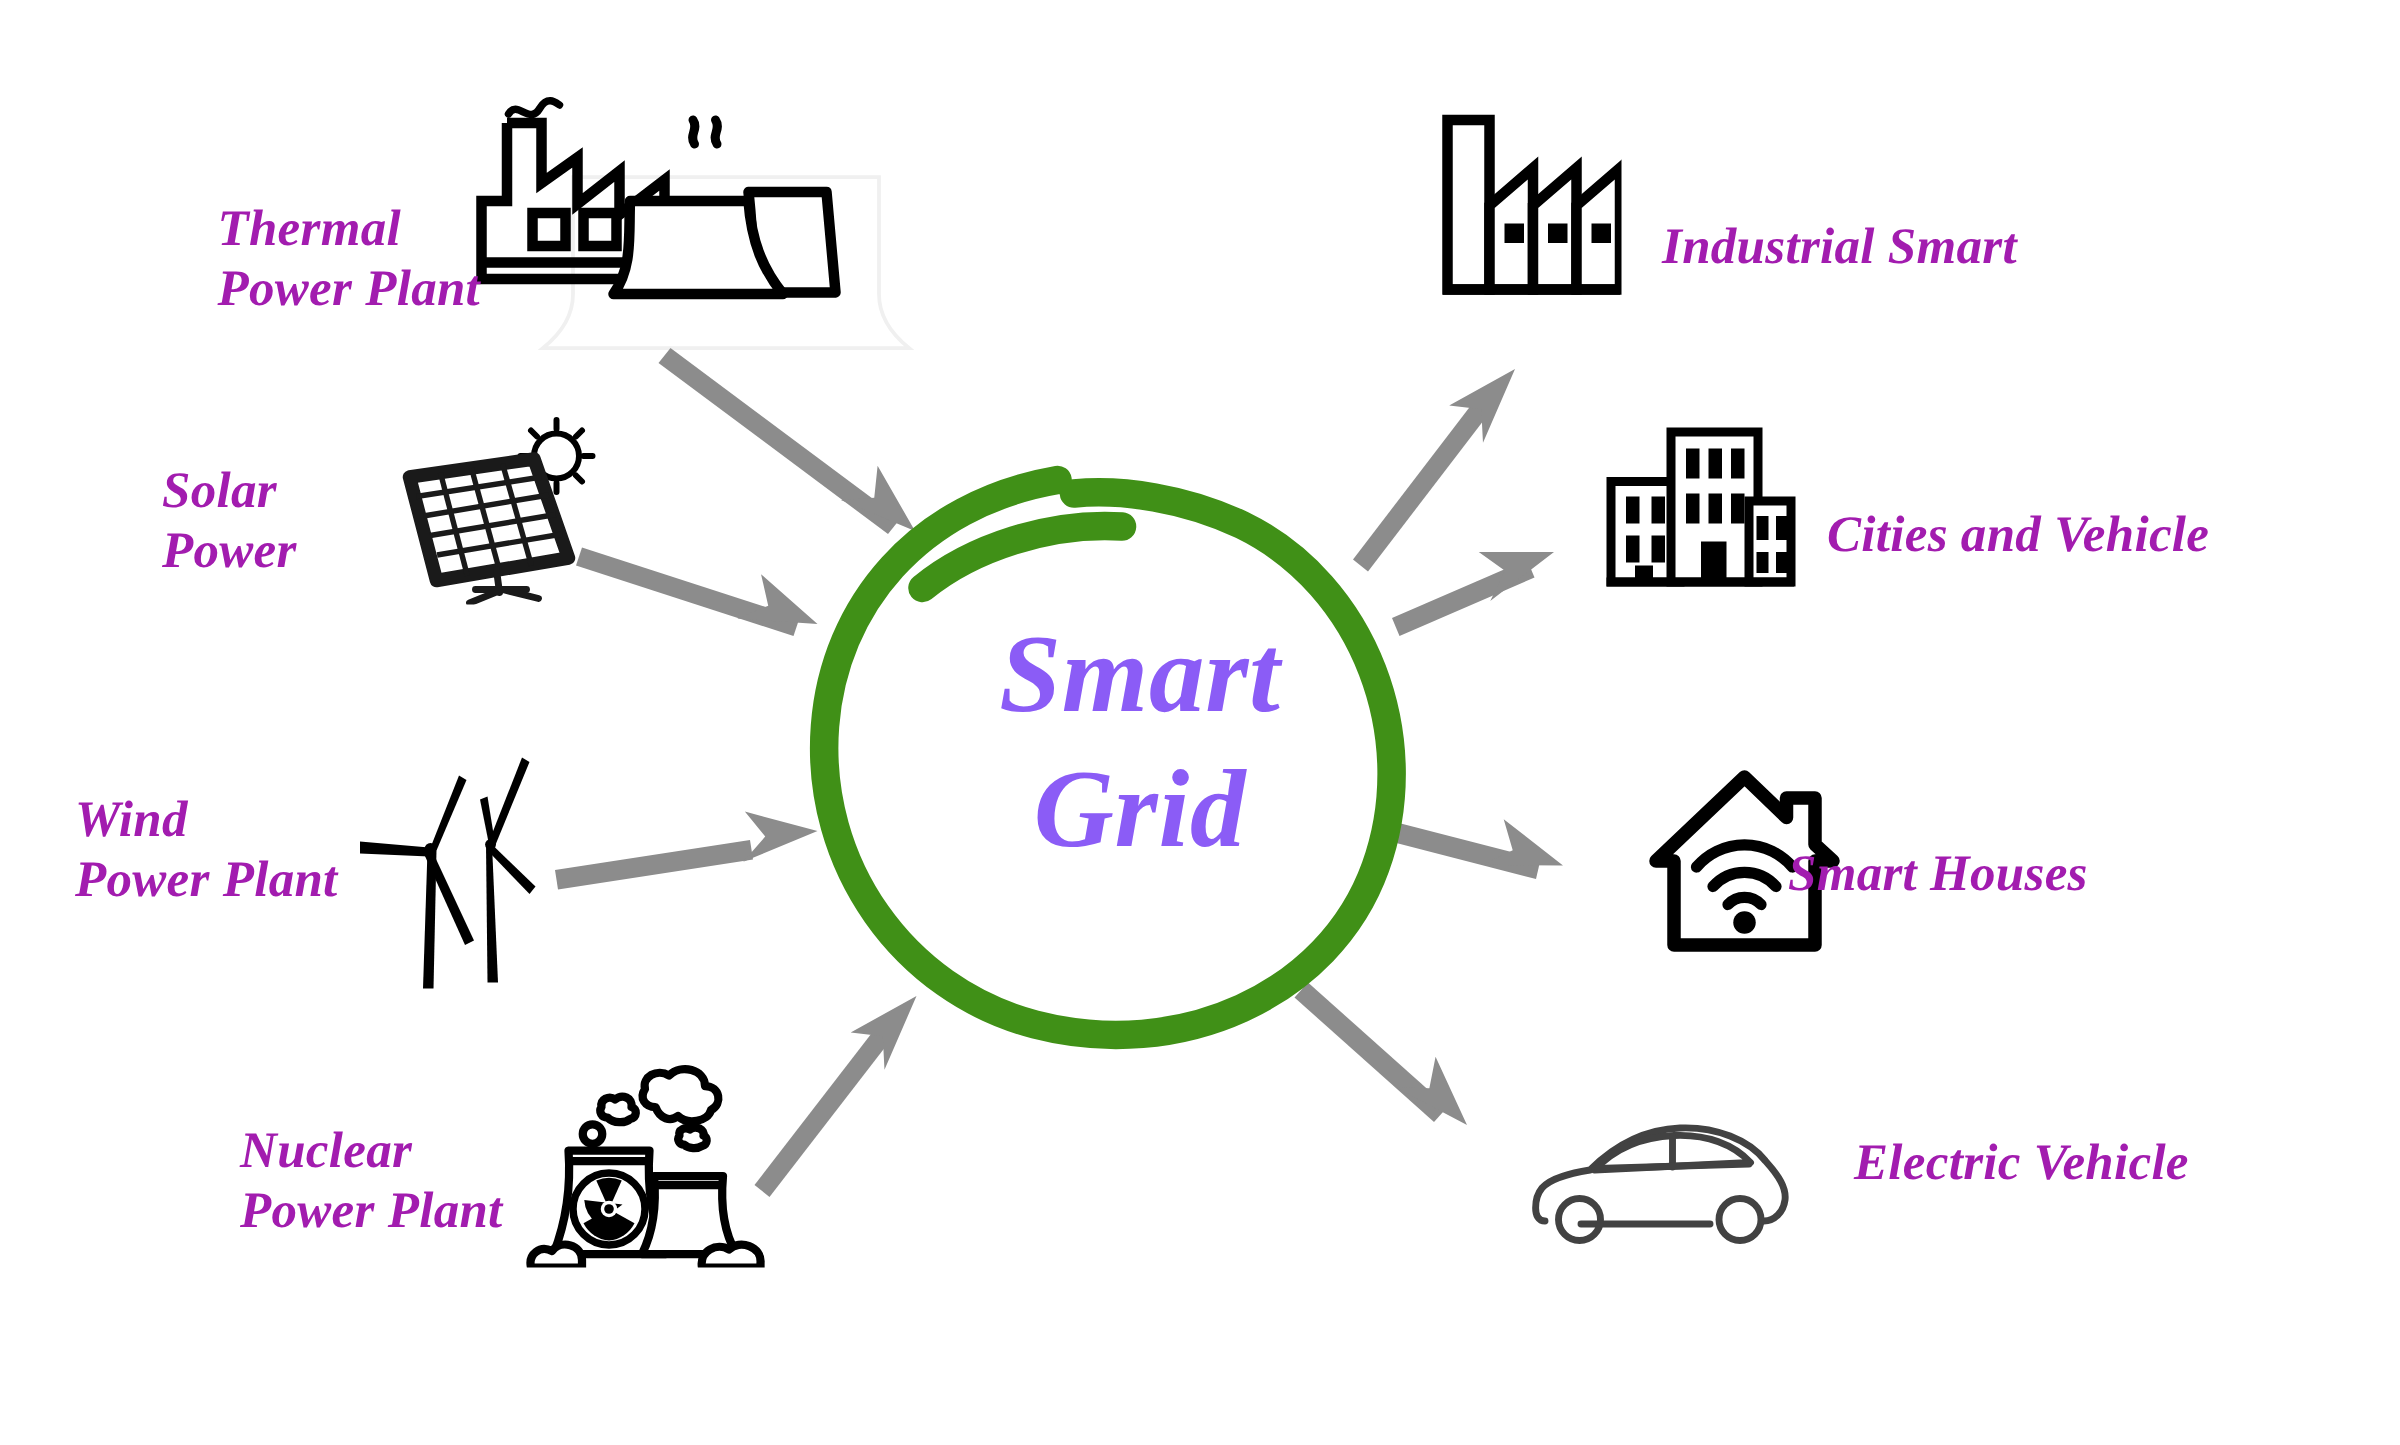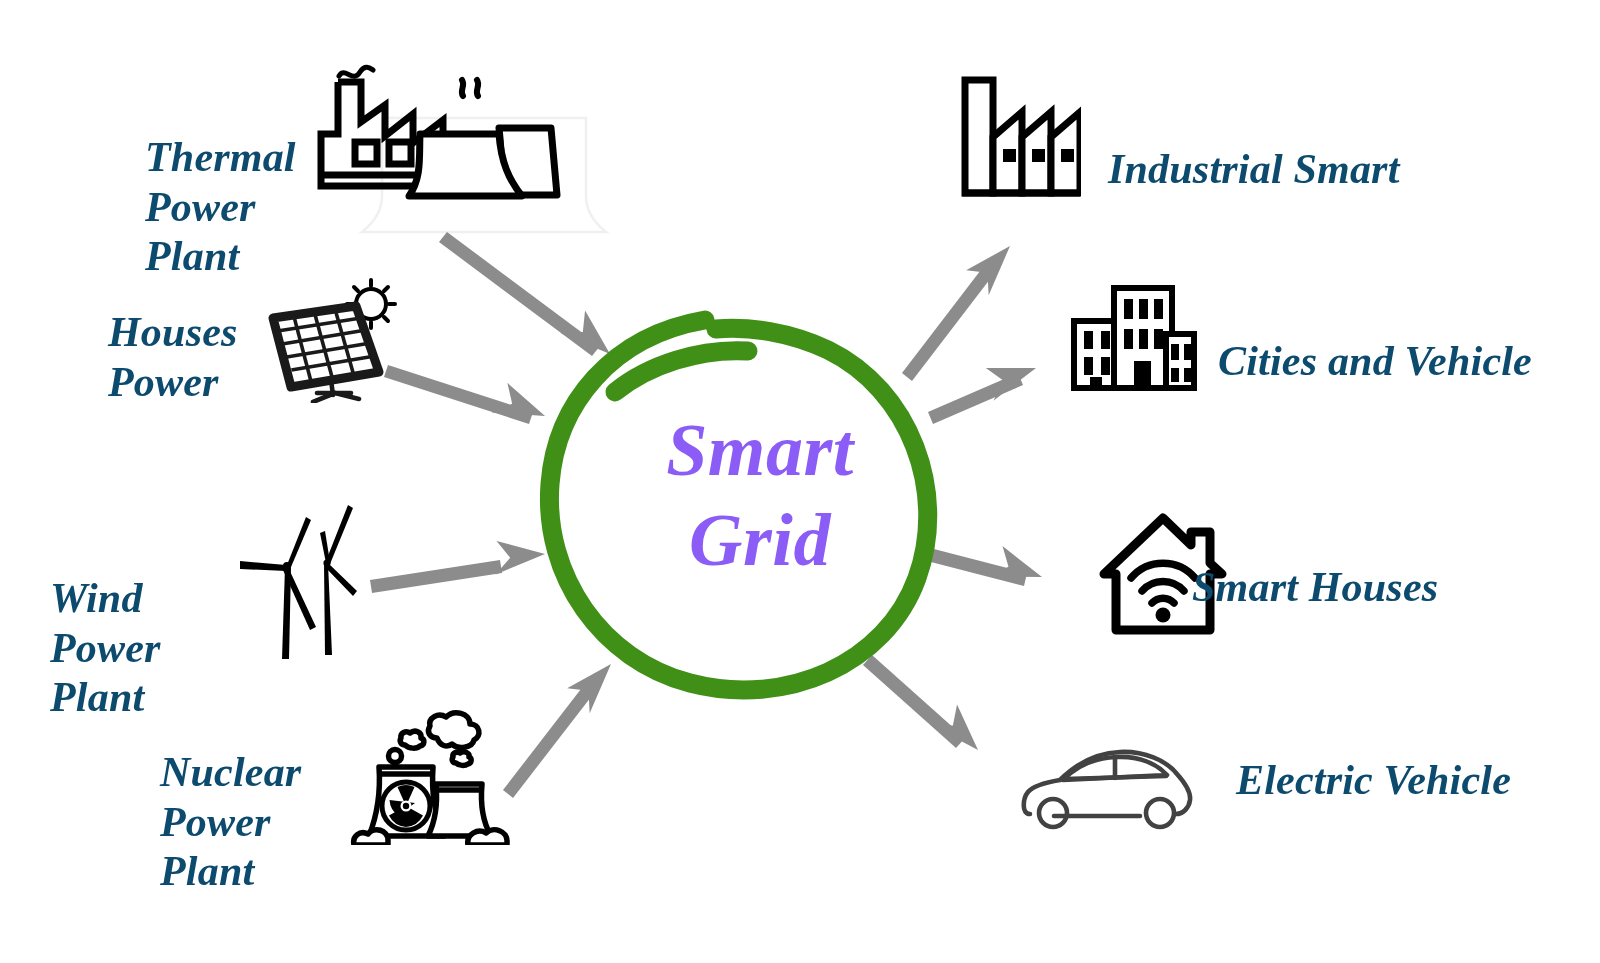--- a/index.html
+++ b/index.html
@@ -19,23 +19,23 @@
     position: absolute;
     inset: 0;
     width: 1600px;
     height: 963px;
   }
   .label {
     position: absolute;
     font-family: "Liberation Serif", "DejaVu Serif", serif;
     font-style: italic;
     font-weight: bold;
-    font-size: 42px;
+    font-size: 34px;
     line-height: 1.18;
-    color: #0c4a6e;
+    color: #a21caf;
     white-space: pre-line;
     letter-spacing: 0.2px;
   }
   .label.right-side { text-align: left; }
   .label.left-side  { text-align: left; }
 
   .center-text {
     position: absolute;
     left: 600px;
     top: 405px;
@@ -316,24 +316,24 @@
       <path d="M45 37 L146 34"></path>
 
       <circle cx="33" cy="71" r="14"></circle>
       <circle cx="140" cy="71" r="14"></circle>
     </g>
   </svg>
 
   <div class="label left-side" style="left:145px; top:133px; width:200px;">Thermal
 Power Plant</div>
 
-  <div class="label left-side" style="left:108px; top:308px; width:150px;">Houses
+  <div class="label left-side" style="left:108px; top:308px; width:150px;">Solar
 Power</div>
 
-  <div class="label left-side" style="left:50px; top:527px; width:200px;margin-top:47px;">Wind
+  <div class="label left-side" style="left:50px; top:527px; width:200px;">Wind
 Power Plant</div>
 
   <div class="label left-side" style="left:160px; top:748px; width:200px;">Nuclear
 Power Plant</div>
 
   <div class="label right-side" style="left:1108px; top:145px; width:320px;">Industrial Smart</div>
 
   <div class="label right-side" style="left:1218px; top:337px; width:360px;">Cities and Vehicle</div>
 
   <div class="label right-side" style="left:1192px; top:563px; width:300px;font-style:italic;">Smart Houses</div>

